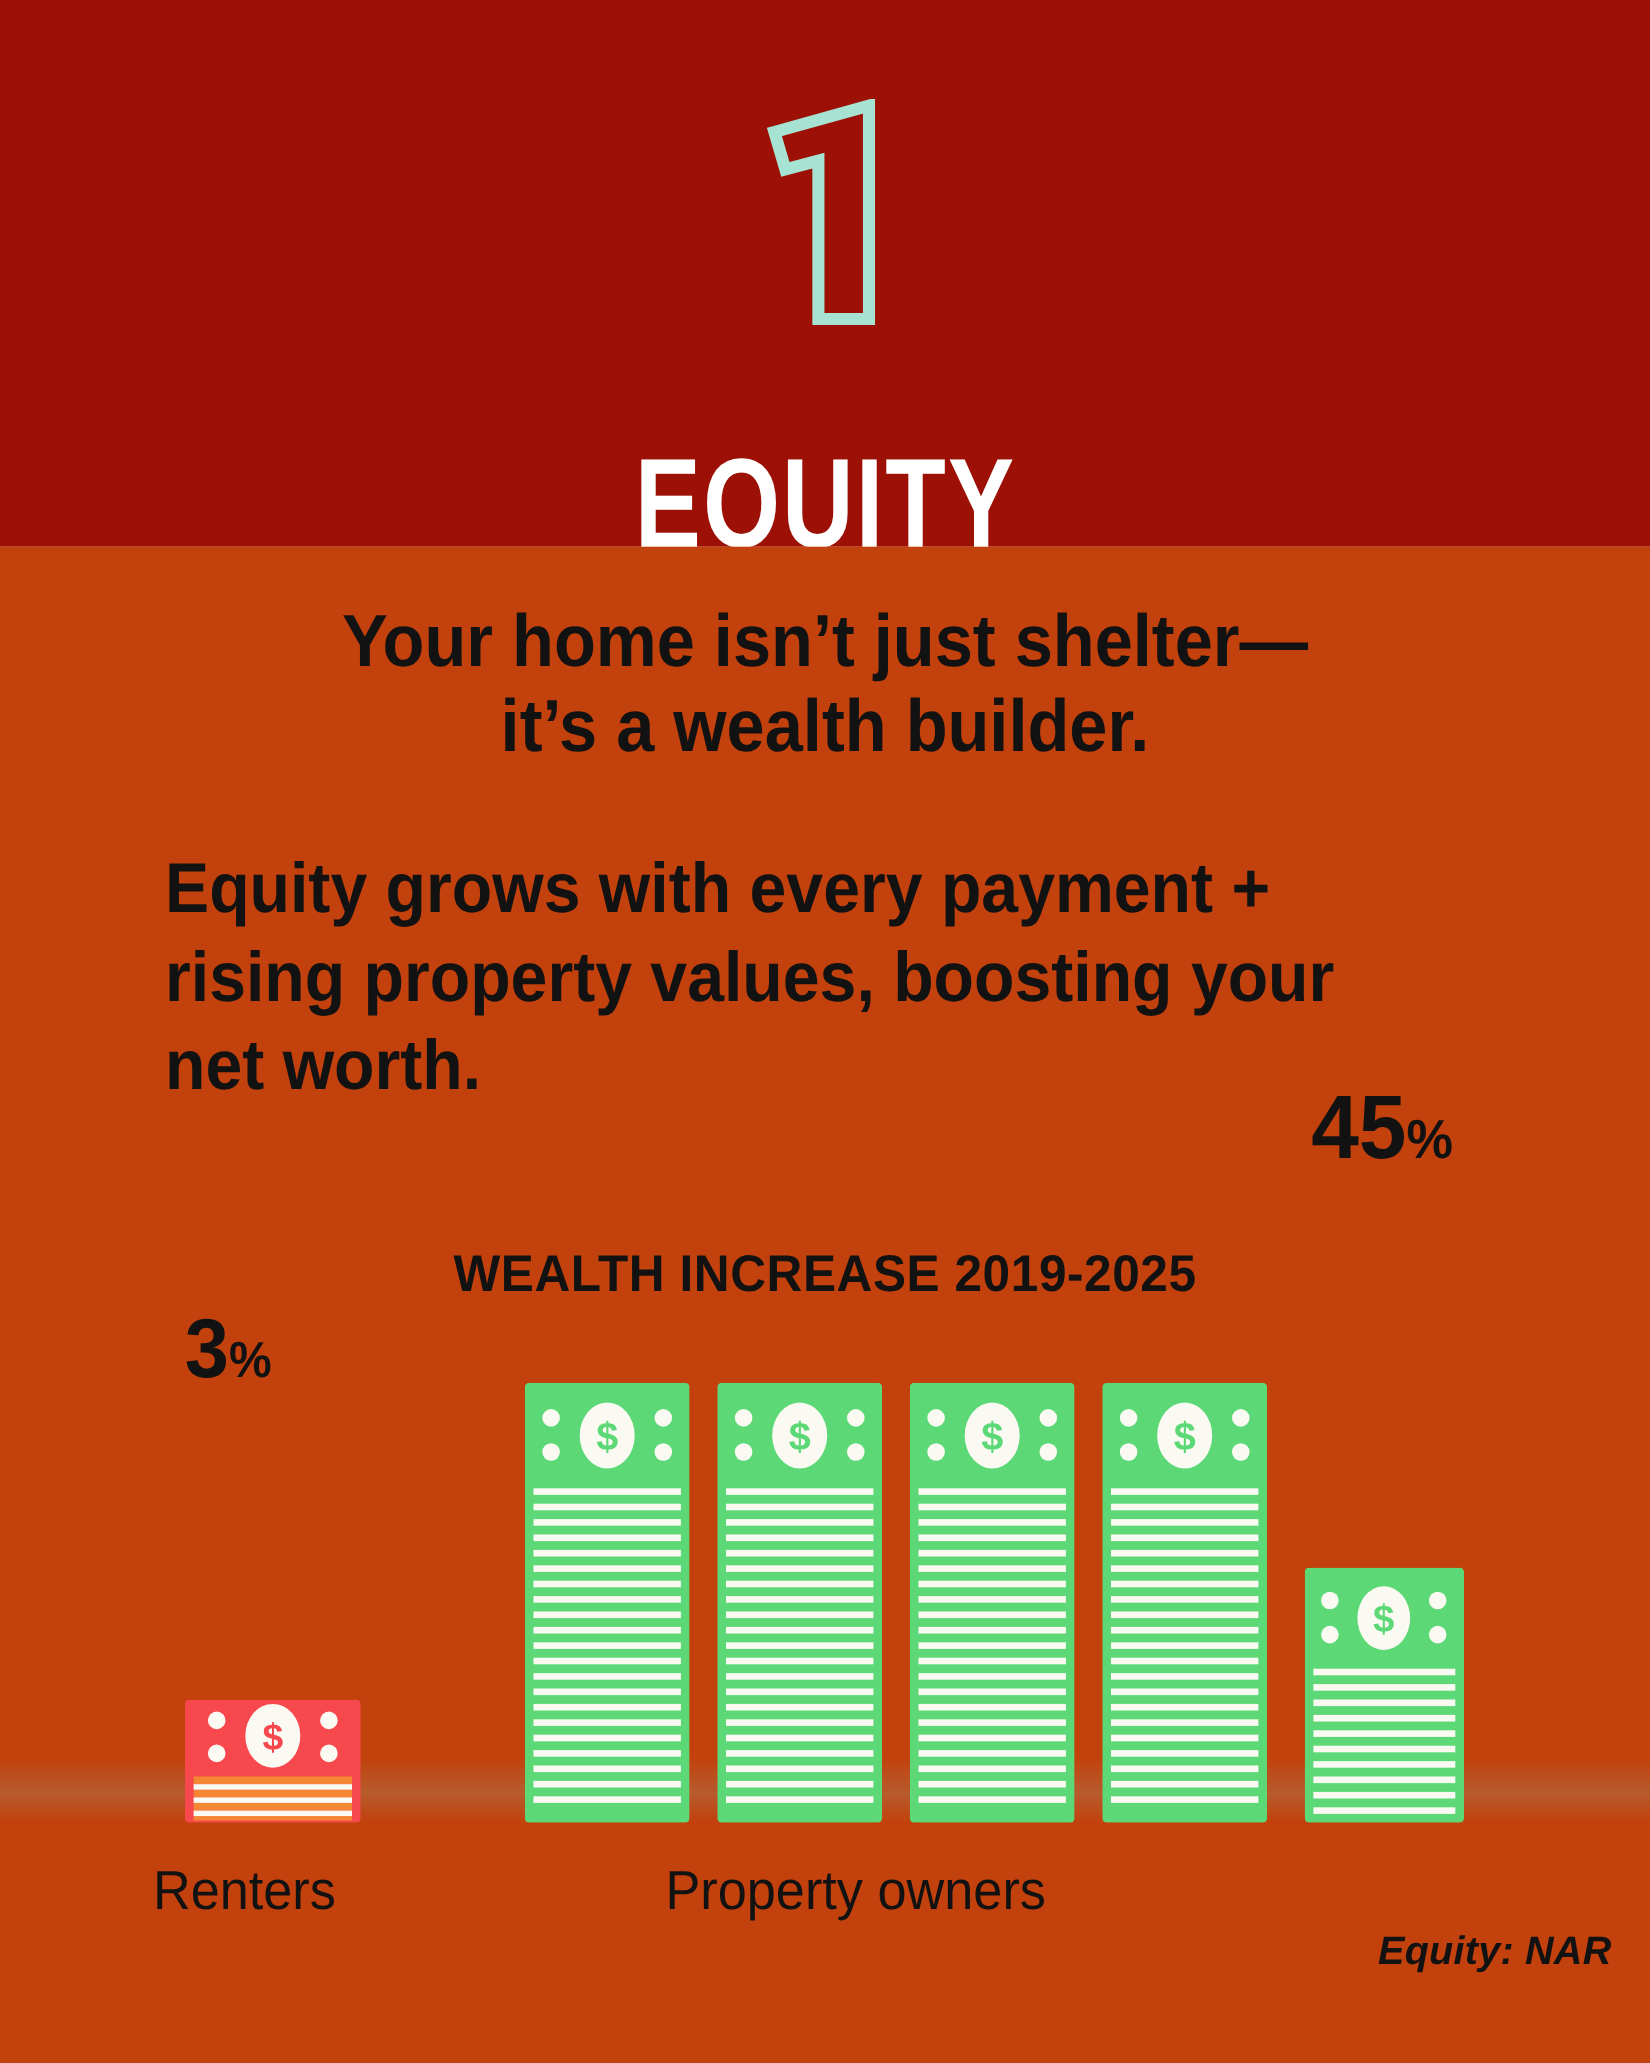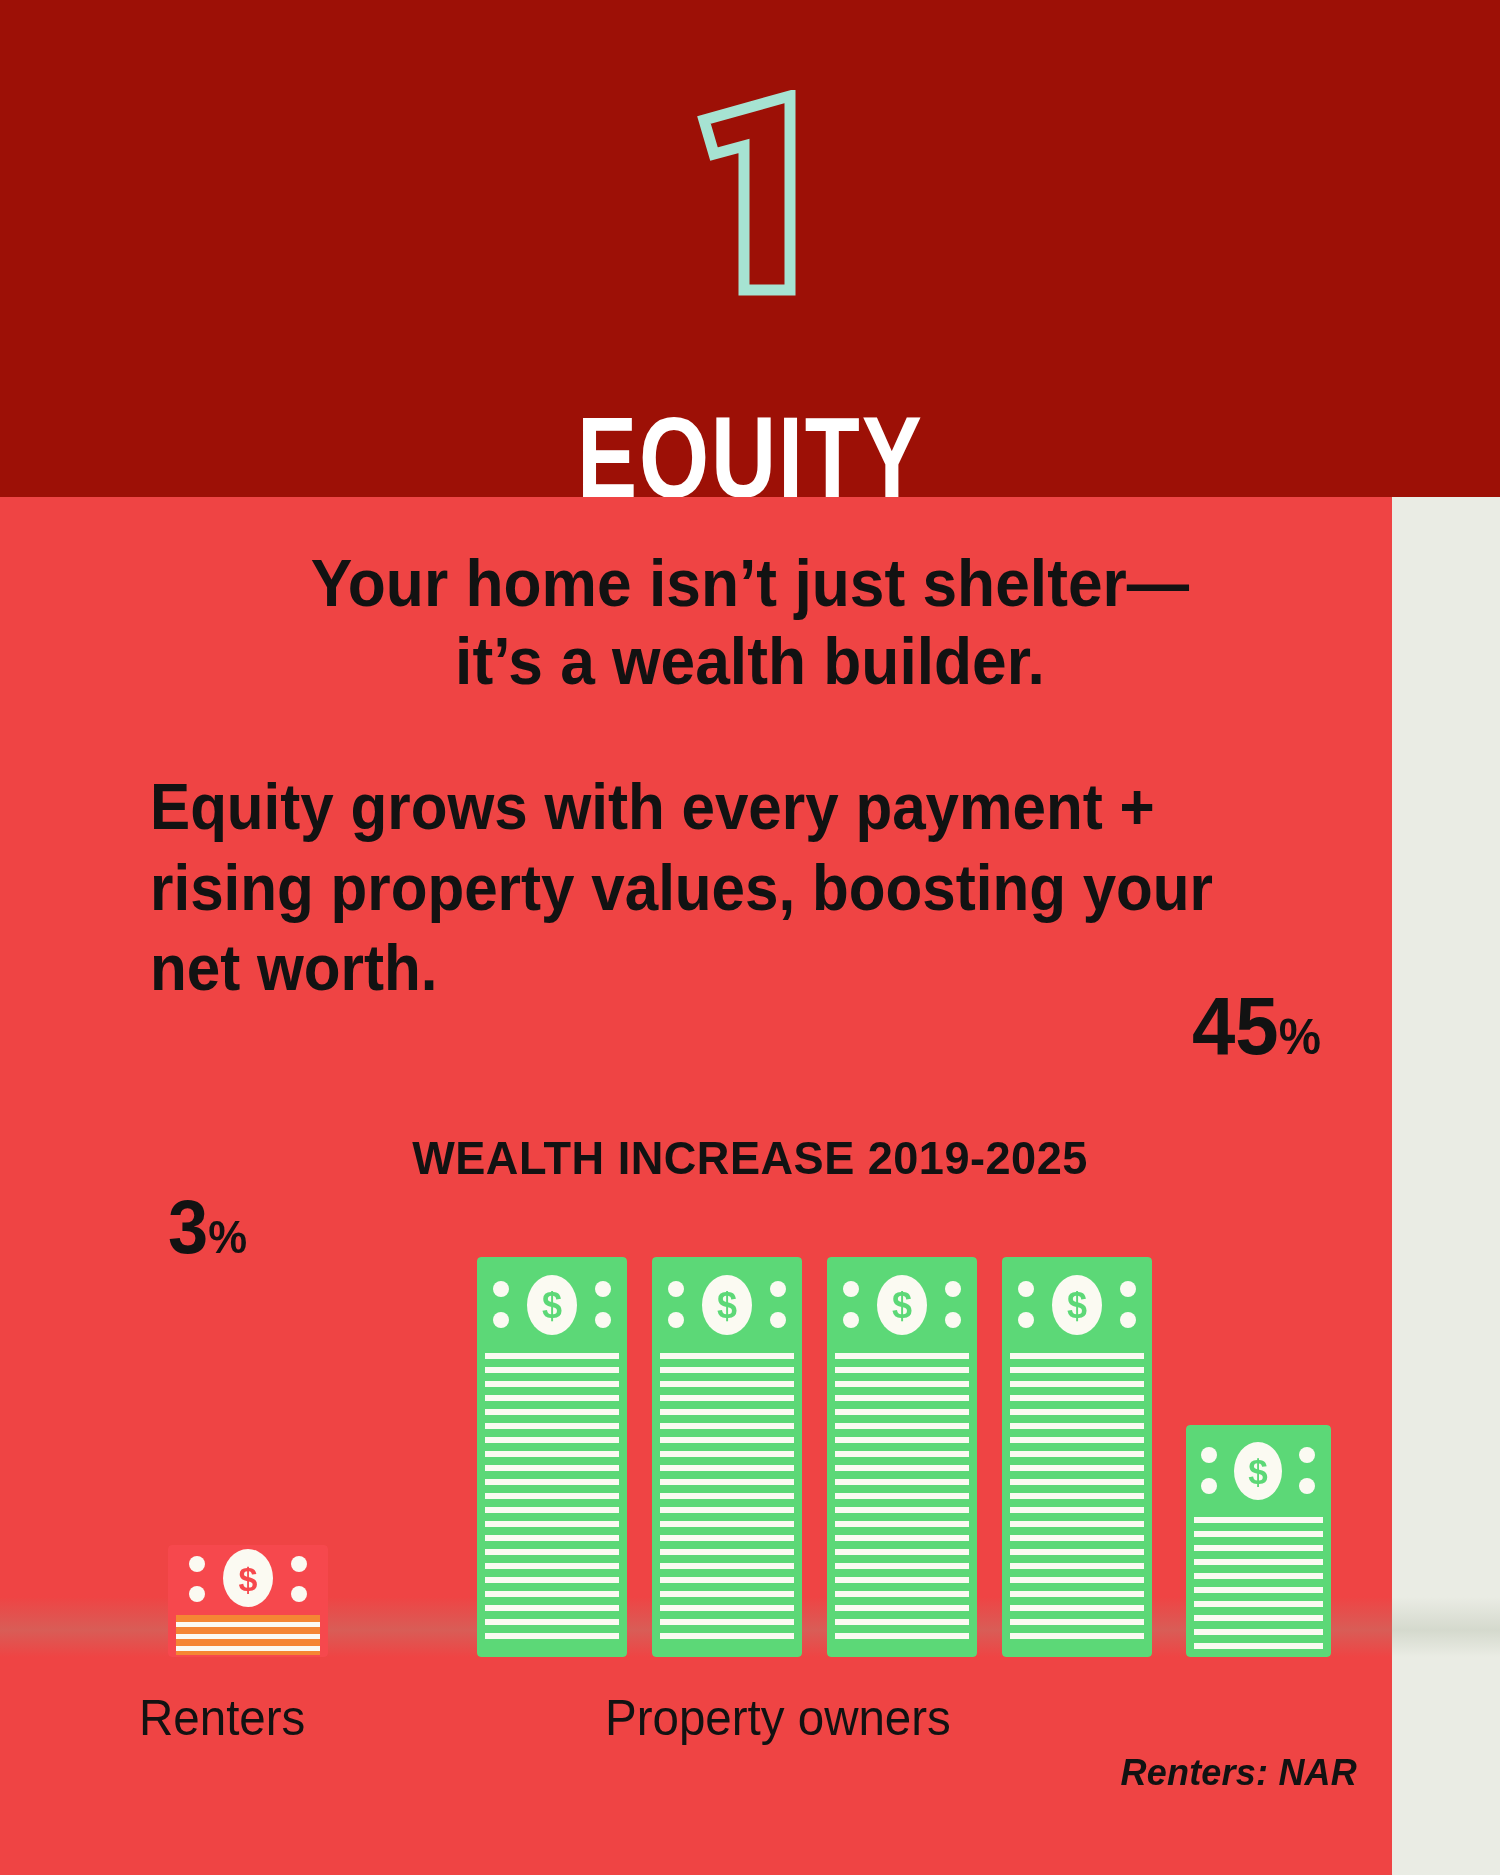--- a/index.html
+++ b/index.html
@@ -27,22 +27,22 @@
     font-size:98px;
     letter-spacing:2px;
     line-height:1;
     margin-top:18px;
     transform:scaleX(0.92) scaleY(1.18);
     transform-origin:center top;
   }
 
   
   #content{
-    position:absolute; left:0; top:497px; width:1392px; height:1378px;
-    background:#ef4444;
+    position:absolute; left:0; top:497px; width:1500px; height:1378px;
+    background:#c2410c;
   }
 
   #headline{
     position:absolute; left:0; top:47px; width:1500px;
     text-align:center;
     color:#121212;
     font-weight:bold;
     font-size:67px;
     line-height:1.17;
     transform:scaleX(0.93);
@@ -351,14 +351,14 @@
     </div>
 
     <div class="pct" id="pct-owners">
       <span class="num">45</span><span class="sym">%</span>
     </div>
   </div>
 
   <div class="cat-label" id="label-renters">Renters</div>
   <div class="cat-label" id="label-owners">Property owners</div>
 
-  <div id="source">Renters: NAR</div>
+  <div id="source">Equity: NAR</div>
 </div>
 
 </body></html>

